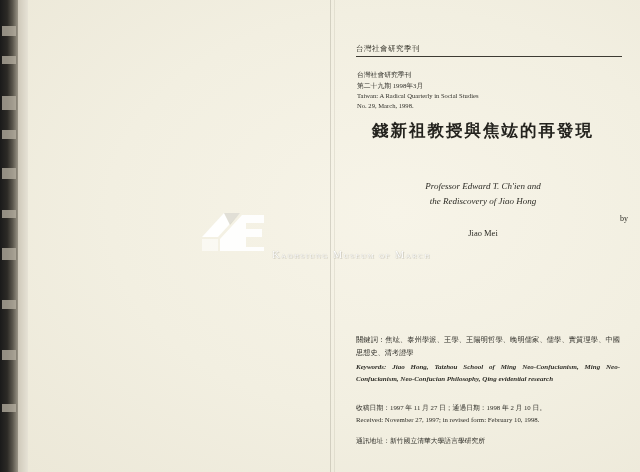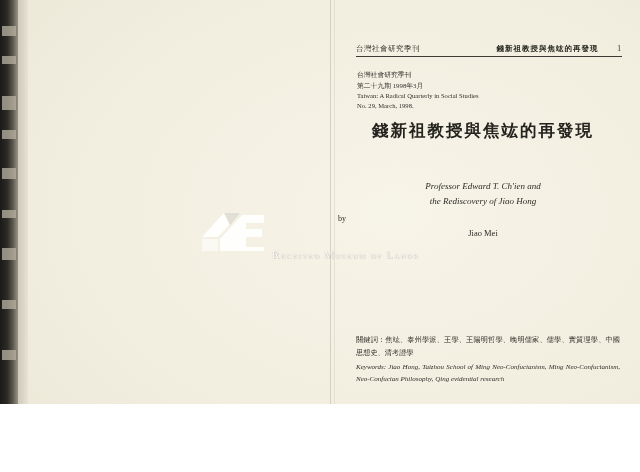--- a/index.html
+++ b/index.html
@@ -3,21 +3,21 @@
 <meta charset="utf-8">
 <style>
   html, body {
     margin: 0;
     padding: 0;
     background: #ffffff;
   }
   #page {
     position: relative;
     width: 640px;
-    height: 404px;
+    height: 472px;
     overflow: hidden;
     background: #3b82f6;
     font-family: "Liberation Serif", serif;
   }
   
   .scan-edge {
     position: absolute;
     left: 0; top: 0;
     width: 18px; height: 472px;
     background: linear-gradient(to right, #1a1a1a 0%, #2c2a26 40%, #5a564c 70%, #9a9486 100%);
@@ -121,21 +121,21 @@
     text-align: center;
     font-size: 9px;
     line-height: 1.65;
     color: #2c2b25;
     font-style: italic;
   }
   .by {
     position: absolute;
     top: 214px;
     left: 0; right: 0;
-    text-align: left;
+    text-align: right;
     font-size: 8px;
     color: #2c2b25;
   }
   .author-en {
     position: absolute;
     top: 228px;
     left: 0; right: 0;
     text-align: center;
     font-size: 8.5px;
     color: #2c2b25;
@@ -152,20 +152,21 @@
   }
   .keywords-en {
     position: absolute;
     left: 18px; right: 8px;
     top: 362px;
     font-size: 7px;
     line-height: 1.7;
     font-style: italic;
     text-align: justify;
     color: #2f2e28;
+    font-weight: bold;
   }
   .dates {
     position: absolute;
     left: 18px; right: 8px;
     top: 402px;
     font-size: 6.8px;
     line-height: 1.7;
     color: #2f2e28;
   }
   .dates .en { font-style: normal; }
@@ -235,24 +236,20 @@
     <div class="notch" style="top:300px;height:9px;"></div>
     <div class="notch" style="top:350px;height:10px;"></div>
     <div class="notch" style="top:404px;height:8px;"></div>
   </div>
   <div class="scan-edge-2"></div>
 
   <div class="content">
 
     <div class="runhead">
       <span class="rh-left">台灣社會研究季刊</span>
-      <span class="rh-right">
-        <span>錢新祖教授與焦竑的再發現</span>
-        <span class="rh-num">1</span>
-      </span>
     </div>
     <div class="rule"></div>
 
     <div class="journal-block">
       <div>台灣社會研究季刊</div>
       <div>第二十九期  1998年3月</div>
       <div class="en">Taiwan: A Radical Quarterly in Social Studies</div>
       <div class="en">No. 29, March, 1998.</div>
     </div>
 
@@ -277,16 +274,16 @@
     <div class="affil">通訊地址：新竹國立清華大學語言學研究所</div>
   </div>
 
   <div class="watermark">
     <svg class="wm-mark" viewBox="0 0 66 46">
       <polygon points="2,30 24,6 40,6 18,30" fill="#ffffff" opacity="0.95"></polygon>
       <polygon points="20,32 42,8 64,8 64,16 46,16 46,22 62,22 62,30 46,30 46,40 64,40 64,44 20,44" fill="#ffffff" opacity="0.9"></polygon>
       <polygon points="2,32 18,32 18,44 2,44" fill="#ffffff" opacity="0.55"></polygon>
       <polygon points="24,6 40,6 30,18" fill="#c9c4b4" opacity="0.55"></polygon>
     </svg>
-    <div class="wm-en">Received Museum of Labor</div>
+    <div class="wm-en">Kaohsiung Museum of March</div>
   </div>
 
 </div>
 
 </body></html>

